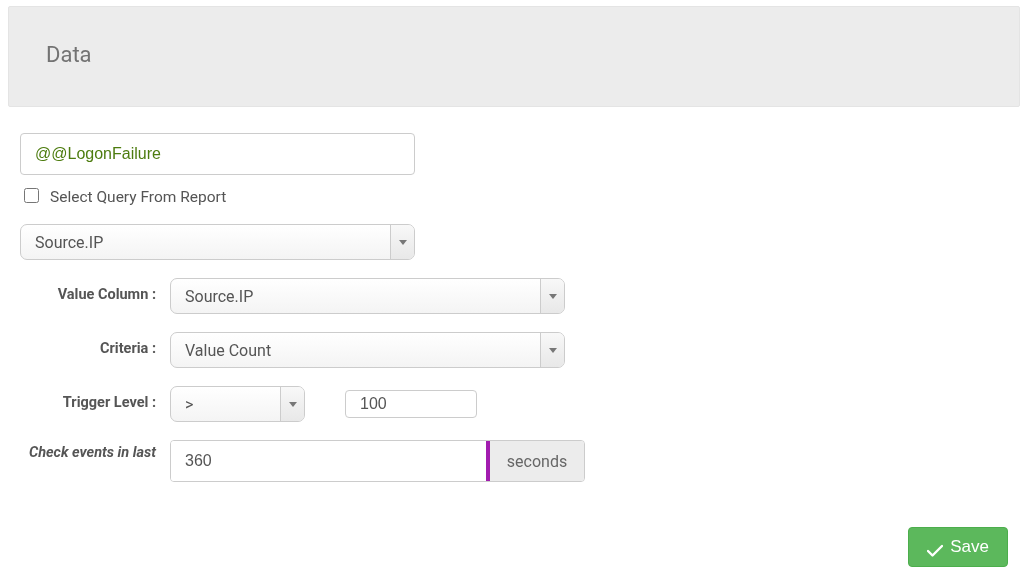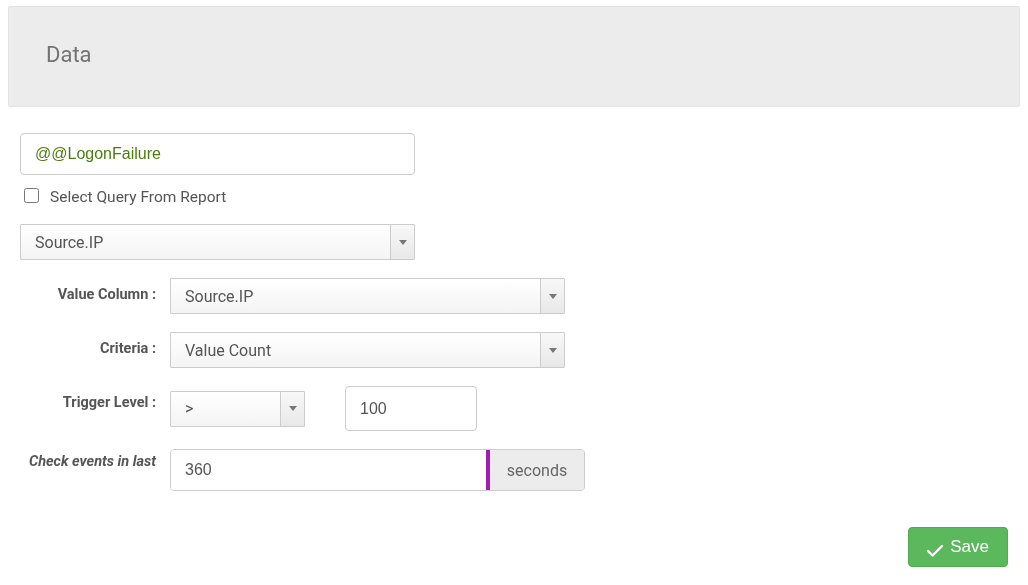--- a/index.html
+++ b/index.html
@@ -67,21 +67,21 @@
     color: #555;
   }
   .checkbox-row input[type="checkbox"] {
     width: 15px; height: 15px;
   }
   .select {
     display: flex;
     width: 395px;
     height: 36px;
     border: 1px solid #ccc;
-    border-radius: 1px;
+    border-radius: 7px;
     overflow: hidden;
     cursor: pointer;
     background: linear-gradient(#ffffff, #f4f4f4);
   }
   .select .sel-text {
     flex: 1;
     padding: 0 14px;
     display: flex;
     align-items: center;
     font-size: 16px;
@@ -98,21 +98,21 @@
   .caret {
     width: 0; height: 0;
     border-left: 4px solid transparent;
     border-right: 4px solid transparent;
     border-top: 5px solid #777;
   }
   .select.small { width: 135px; }
   .trigger-row { display: flex; gap: 40px; align-items: center; }
   .num-input {
     width: 132px;
-    height: 45px;
+    height: 28px;
     border: 1px solid #ccc;
     border-radius: 4px;
     padding: 0 14px;
     font-size: 16px;
     color: #555;
   }
   .input-group {
     display: flex;
     width: 415px;
     height: 42px;

